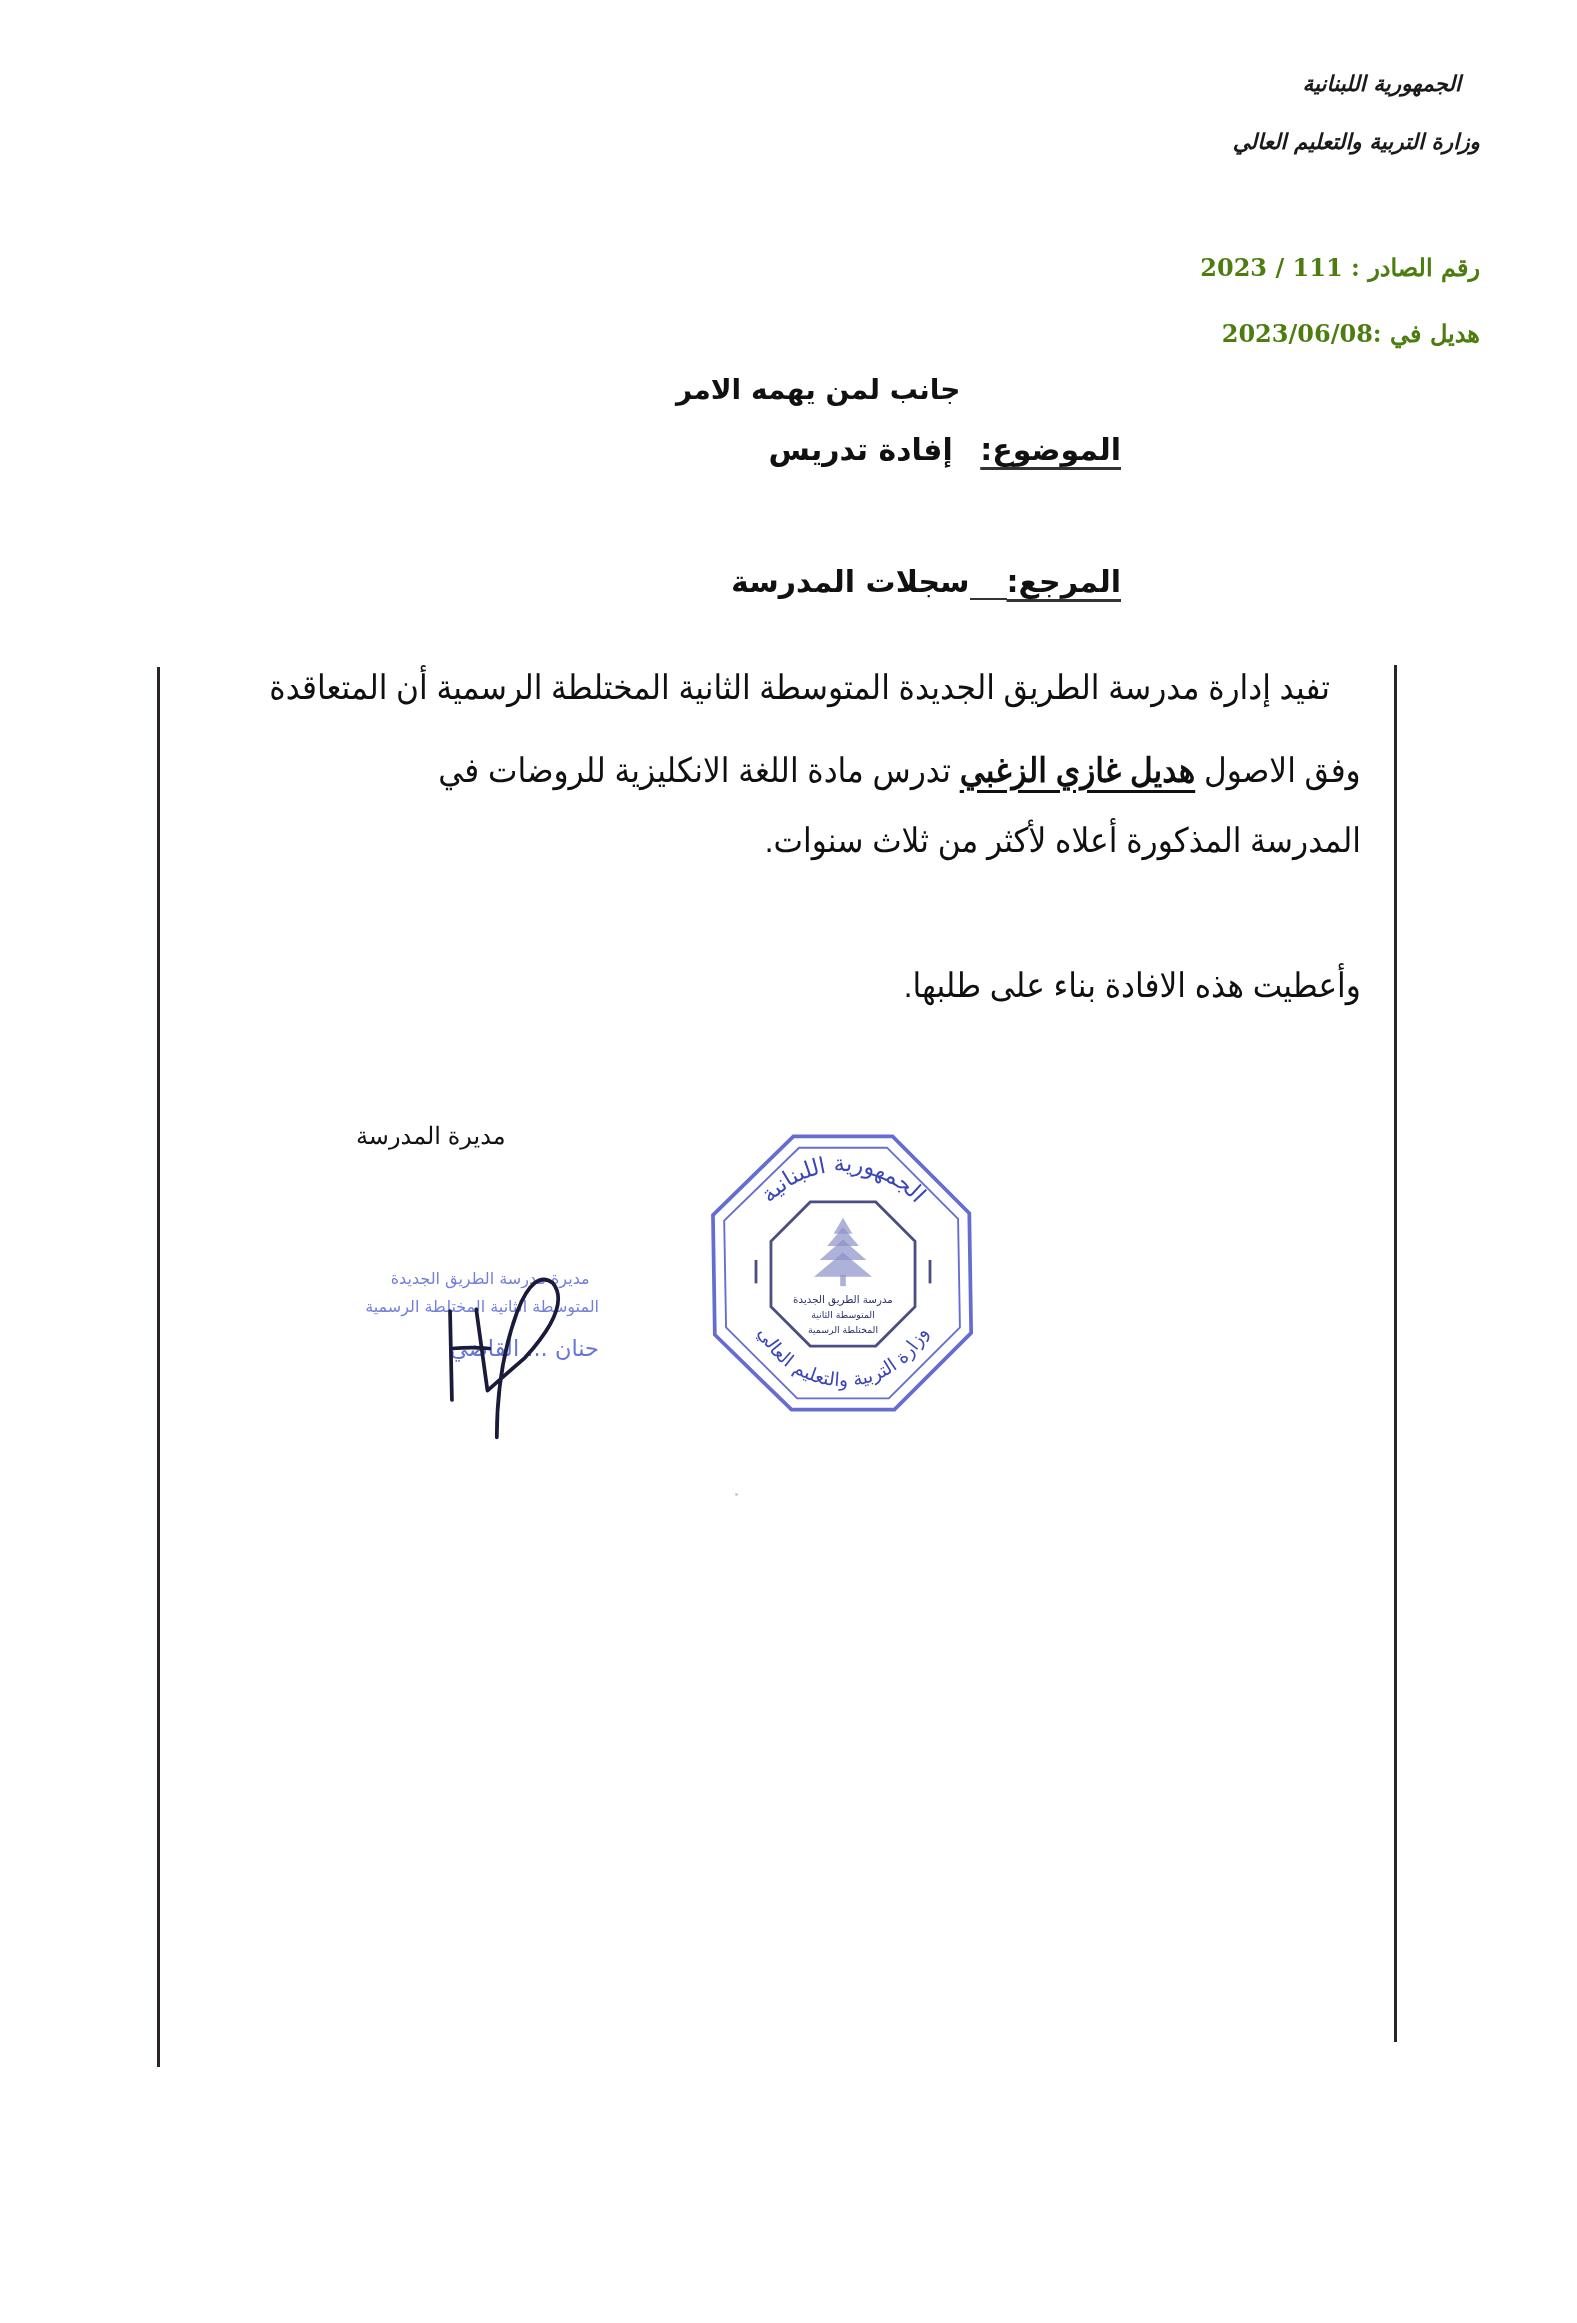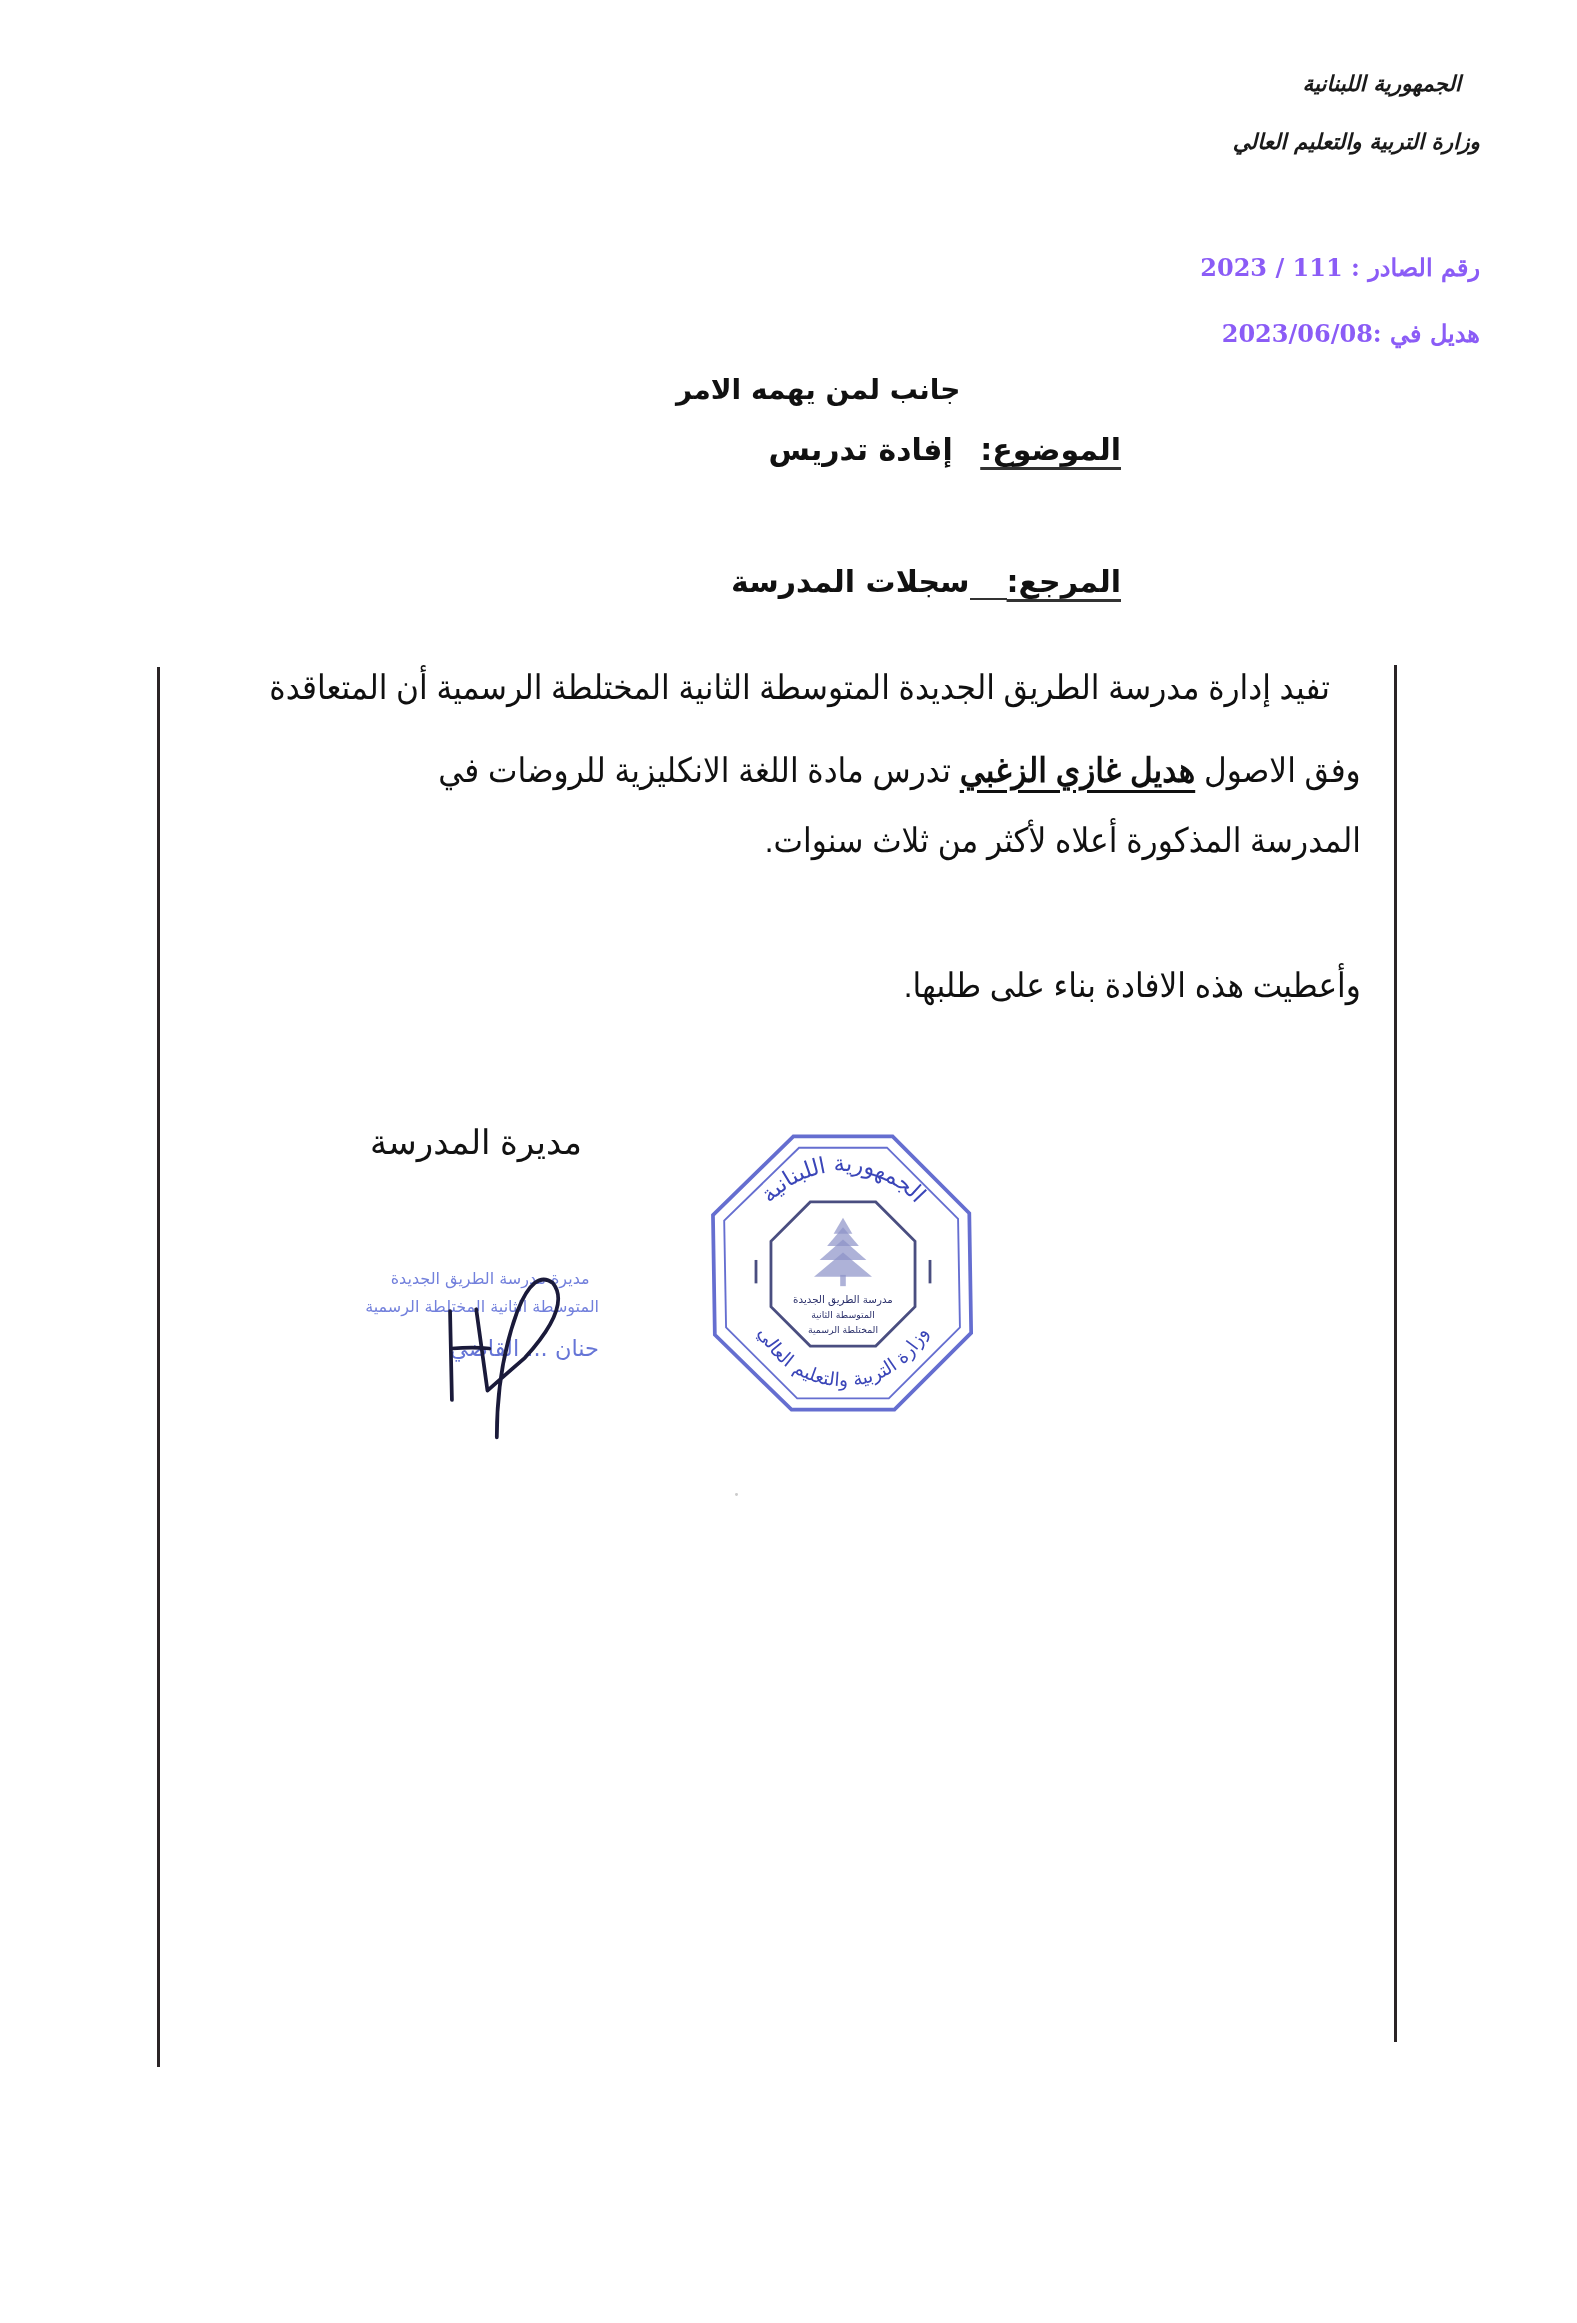--- a/index.html
+++ b/index.html
@@ -12,21 +12,21 @@
     
     .head-line {
       right: 103px; font-family: "DejaVu Serif", serif; font-weight: bold;
       font-size: 21.5px; color: #1a1a1a; font-style: italic; letter-spacing: -0.5px;
     }
     #head-1 { top: 71px; right: 117px; }
     #head-2 { top: 129px; right: 98px; }
 
     .ref-line {
       right: 98px; font-family: "DejaVu Serif", serif; font-weight: bold;
-      font-size: 24px; color: #8b5cf6;
+      font-size: 24px; color: #4d7c0f;
     }
     .ref-line .num { direction: ltr; unicode-bidi: embed; display: inline-block; }
     #ref-no { top: 253px; }
     #ref-date { top: 319px; }
 
     
     #addressee { top: 373px; left: 676px; font-weight: bold; font-size: 28px; text-align: right; }
     .meta-row { font-weight: bold; font-size: 30px; }
     .meta-row .lbl {
       text-decoration: underline; text-decoration-thickness: 2.8px;
@@ -54,22 +54,22 @@
       text-underline-offset: 7.5px;
     }
 
     
     .rule { position: absolute; width: 2.8px; background: #2a2426; }
     #rule-left { left: 157px; top: 667px; height: 1400px; }
     #rule-right { left: 1394px; top: 665px; height: 1377px; }
 
     
     #signer-title {
-      top: 1122px; left: 370px; font-family: "Liberation Sans", sans-serif;
-      font-size: 34px; color: #121212;
+      top: 1122px; left: 356px; font-family: "Liberation Sans", sans-serif;
+      font-size: 24px; color: #121212;
     }
     #sig-stamp {
       position: absolute; left: 309px; top: 1265px; width: 290px; height: 150px;
       direction: rtl; color: #5a6ad6; font-size: 16px; line-height: 28px; opacity: 0.85;
     }
     #sig-stamp div { white-space: nowrap; }
     #sig-stamp .s1 { margin-right: 9.4px; }
     #sig-stamp .s2 { margin-right: 0px; }
     #sig-stamp .s3 { font-size: 22.5px; margin-right: 0px; color: #4c5ed0; margin-top: 13px; }
     #signature-svg { position: absolute; left: 431px; top: 1255px; }

